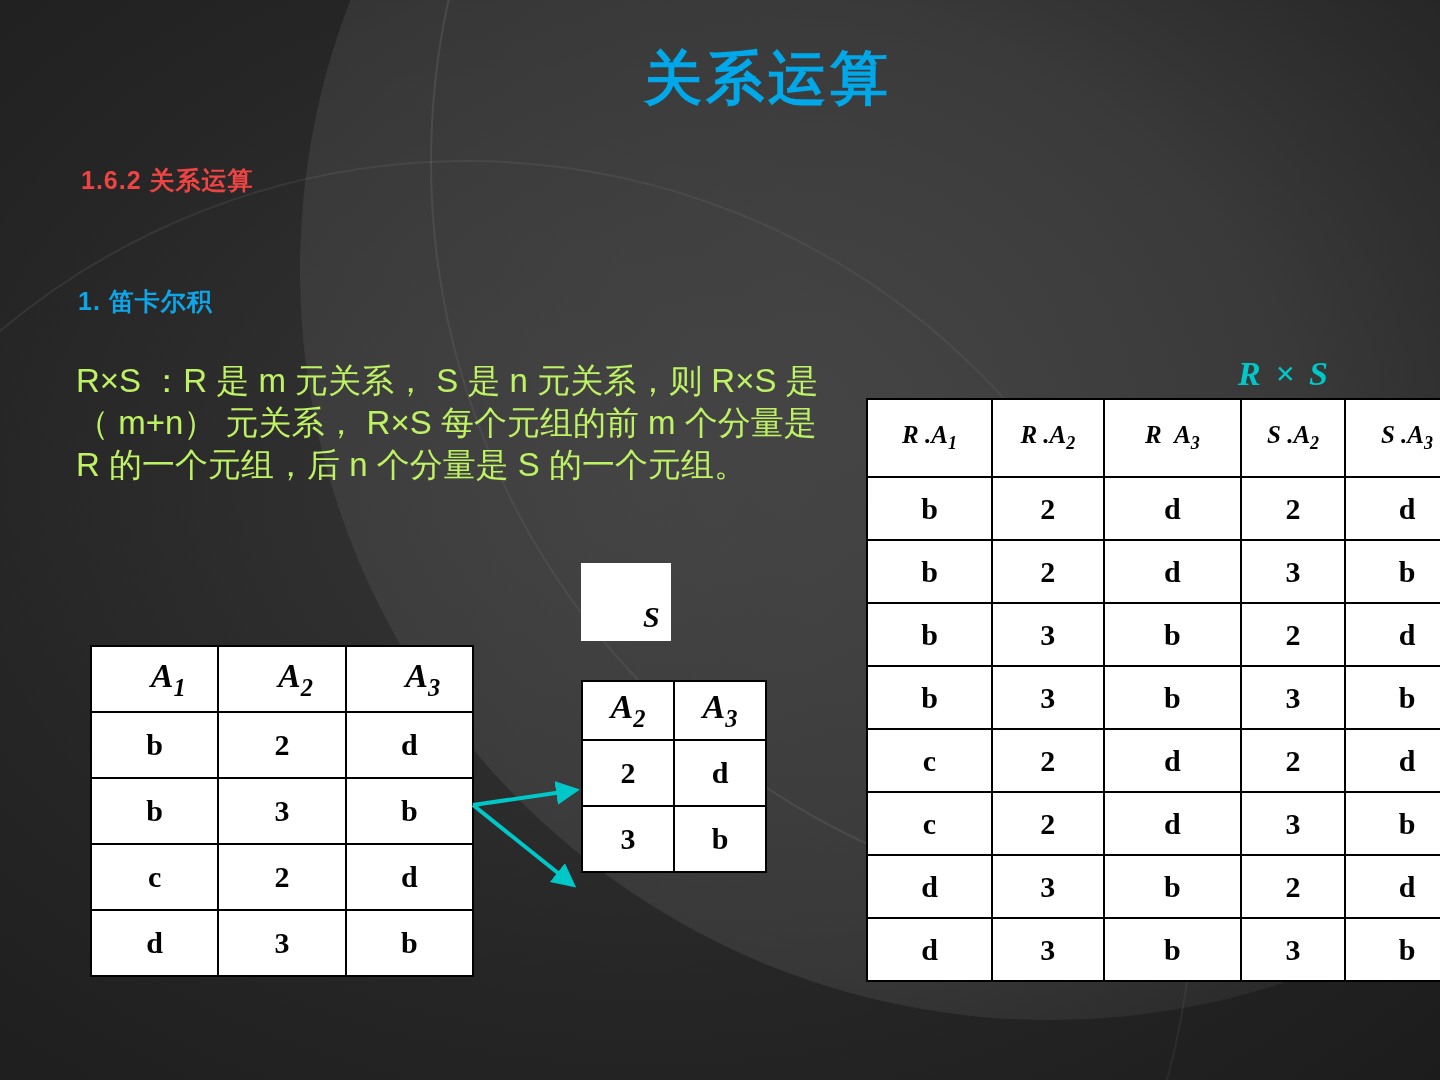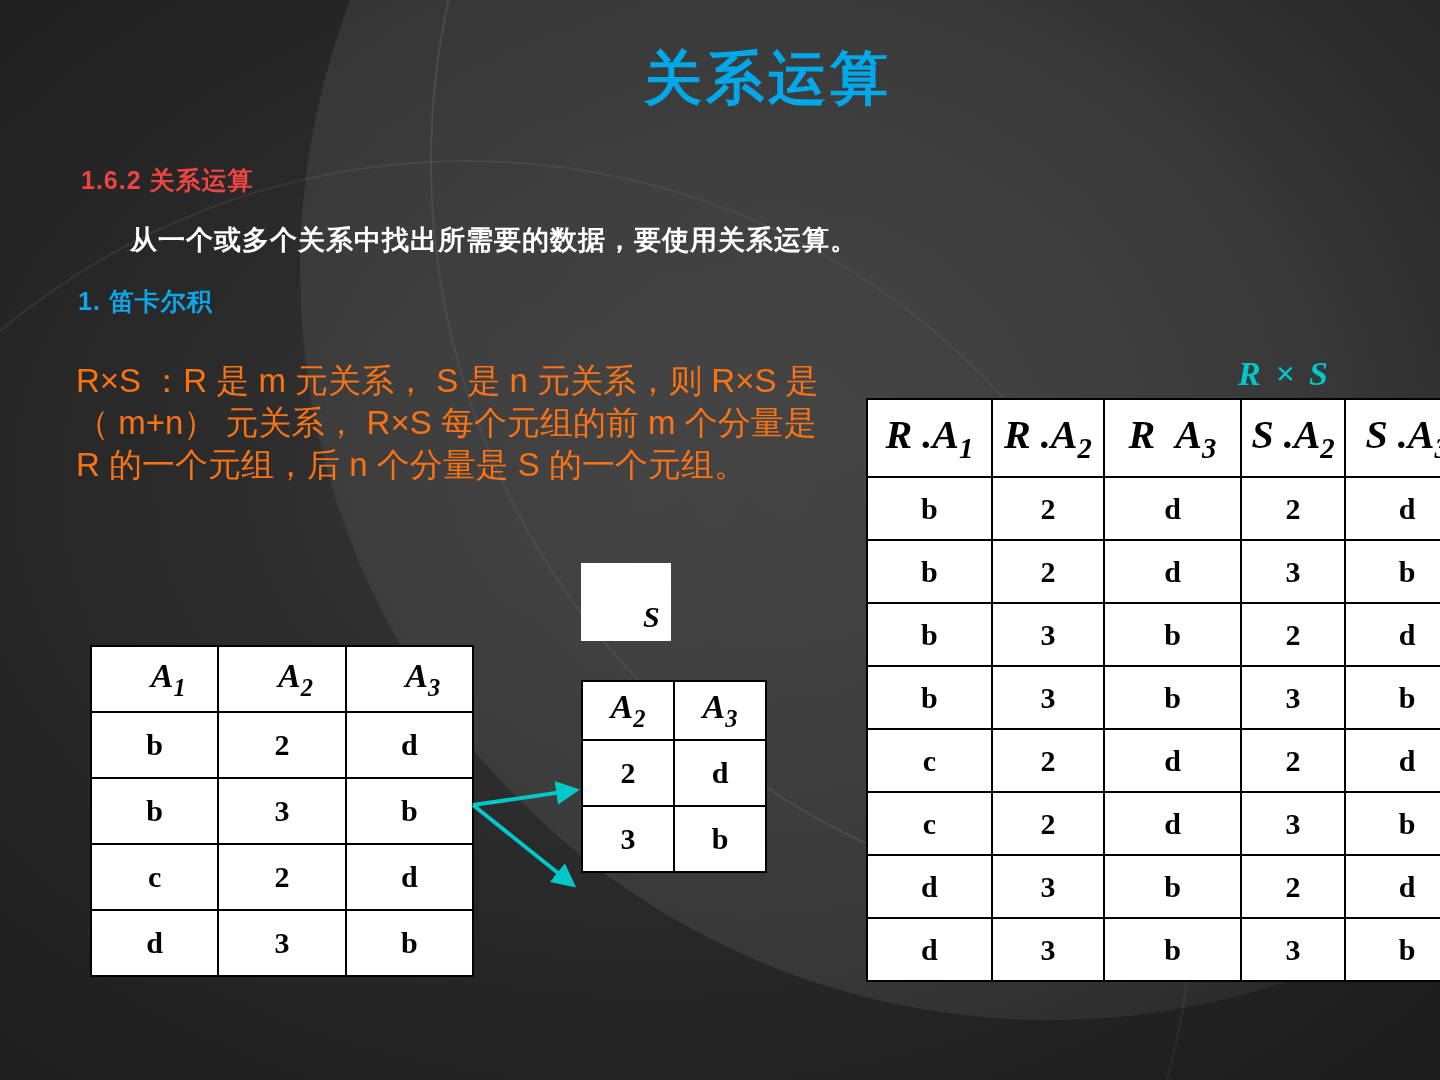--- a/index.html
+++ b/index.html
@@ -94,21 +94,21 @@
     font-size: 25px;
     font-weight: bold;
     letter-spacing: 1px;
   }
 
   .para {
     position: absolute;
     left: 28px;
     top: 360px;
     width: 760px;
-    color: #f97316;
+    color: #bef264;
     font-size: 33px;
     line-height: 1.28;
     letter-spacing: 0px;
   }
 
   .rs-label {
     position: absolute;
     left: 1190px;
     top: 355px;
     color: #00C8C8;
@@ -182,21 +182,21 @@
   #table-s td { height: 62px; }
 
   
   #table-rs {
     left: 818px;
     top: 398px;
     width: 604px;
   }
   #table-rs th {
     height: 76px;
-    font-size: 40px;
+    font-size: 25px;
     padding: 0 2px;
   }
   #table-rs td {
     height: 59px;
     font-size: 30px;
   }
   #table-rs th.c0 { width: 122px; }
   #table-rs th.c1 { width: 108px; }
   #table-rs th.c2 { width: 135px; }
   #table-rs th.c3 { width: 100px; }
@@ -217,21 +217,20 @@
 <div class="bg-swoosh-1"></div>
 <div class="bg-swoosh-2"></div>
 <div class="bg-swoosh-3"></div>
 <div class="bg-vign"></div>
 
 <div class="content">
 
   <div class="slide-title">关系运算</div>
 
   <div class="sec-head">1.6.2  关系运算</div>
-  <div class="sec-body">从一个或多个关系中找出所需要的数据，要使用关系运算。</div>
   <div class="sub-head">1.  笛卡尔积</div>
 
   <div class="para">R×S ：R 是 m 元关系， S 是 n 元关系，则 R×S 是（ m+n） 元关系， R×S 每个元组的前 m 个分量是 R 的一个元组，后 n 个分量是 S 的一个元组。</div>
 
   <div class="rs-label">R × S</div>
 
   <div class="s-label-box"></div>
   <div class="s-label">S</div>
 
   <table class="tbl" id="table-r">

